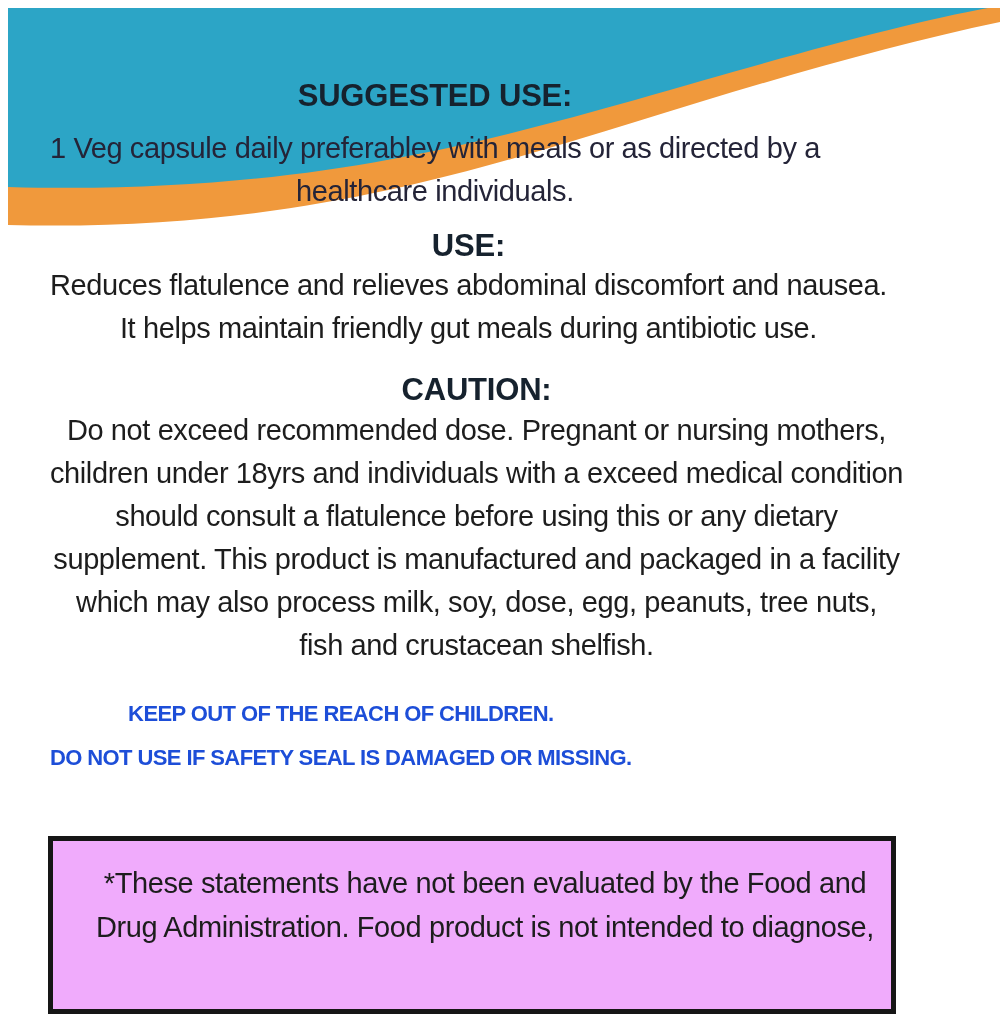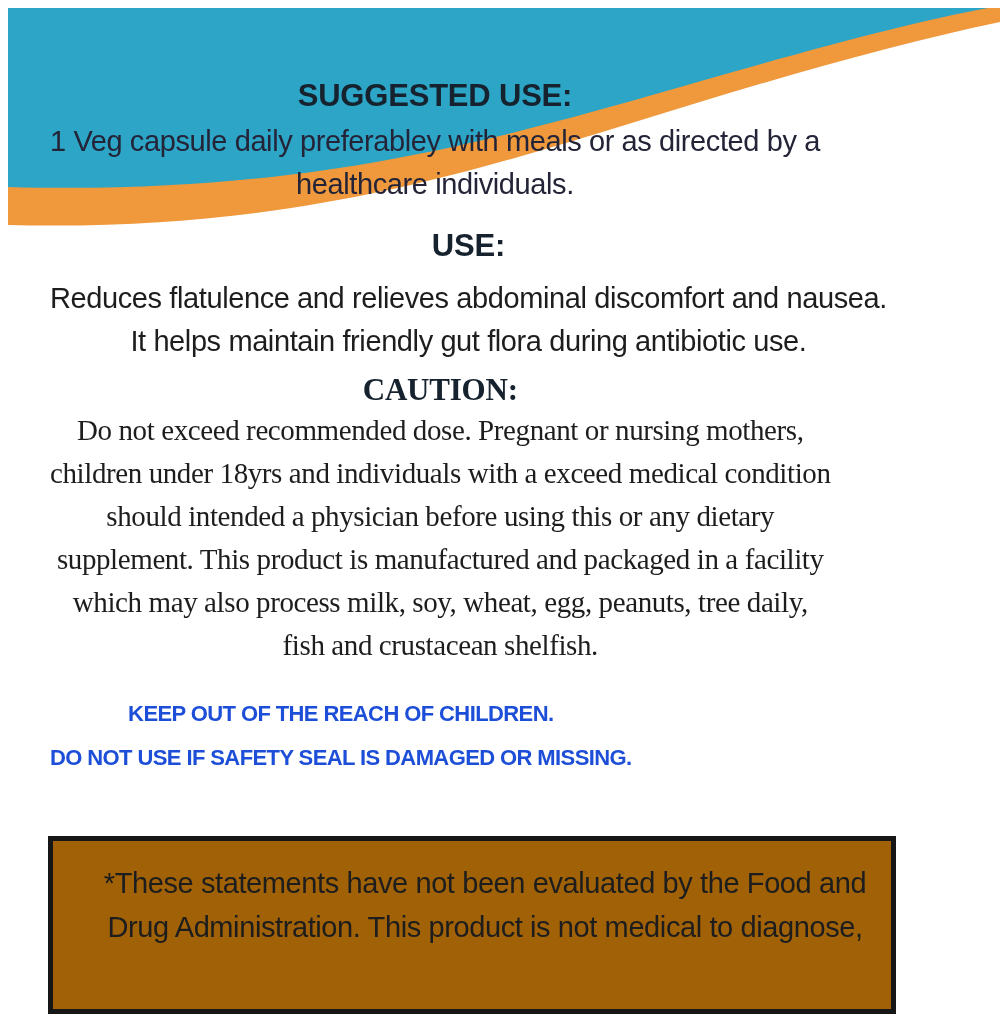--- a/index.html
+++ b/index.html
@@ -44,30 +44,30 @@
     color: #1d4ed8;
   }
 
   .disclaimer-box {
     position: absolute;
     left: 48px;
     top: 836px;
     width: 848px;
     height: 178px;
     border: 5px solid #161616;
-    background: #a16207;
+    background: #f0abfc;
     padding: 20px 0 0 26px;
   }
   .disclaimer-box .body-line { line-height: 44px; }
 
   #sec-suggested { top: 78px; }
-  #sec-suggested .lines { margin-top: 6px; }
+  #sec-suggested .lines { margin-top: 13px; }
   #sec-use { top: 228px; }
-  #sec-use .lines { margin-top: 13px; }
-  #sec-caution { top: 372px; font-family: Liberation Serif, serif; }
+  #sec-use .lines { margin-top: 0; }
+  #sec-caution { top: 372px; }
   #sec-caution .lines { margin-top: 1px; }
   #sec-warnings { top: 692px; }
 </style>
 </head>
 <body>
 
 <div class="wave-wrap">
   <svg width="1008" height="245" viewBox="0 0 1008 245" xmlns="http://www.w3.org/2000/svg">
     <path d="M8,8 L1000,8 L1000,22 C 890,45 770,80 635,122 C 470,172 290,232 8,225 Z" fill="#f0993c"></path>
     <path d="M8,8 L988,8 C 910,22 790,55 635,100 C 470,146 290,195 8,187 Z" fill="#2ca5c6"></path>
@@ -81,39 +81,39 @@
     <div class="lines">
       <div class="body-line">1 Veg capsule daily preferabley with meals or as directed by a</div>
       <div class="body-line">healthcare individuals.</div>
     </div>
   </div>
 
   <div class="section" id="sec-use">
     <div class="heading">USE:</div>
     <div class="lines">
       <div class="body-line">Reduces flatulence and relieves abdominal discomfort and nausea.</div>
-      <div class="body-line">It helps maintain friendly gut flora during antibiotic use.</div>
+      <div class="body-line">It helps maintain friendly gut meals during antibiotic use.</div>
     </div>
   </div>
 
   <div class="section" id="sec-caution">
     <div class="heading">CAUTION:</div>
     <div class="lines">
       <div class="body-line">Do not exceed recommended dose. Pregnant or nursing mothers,</div>
       <div class="body-line">children under 18yrs and individuals with a exceed medical condition</div>
-      <div class="body-line">should intended a physician before using this or any dietary</div>
+      <div class="body-line">should consult a flatulence before using this or any dietary</div>
       <div class="body-line">supplement. This product is manufactured and packaged in a facility</div>
-      <div class="body-line">which may also process milk, soy, wheat, egg, peanuts, tree daily,</div>
+      <div class="body-line">which may also process milk, soy, dose, egg, peanuts, tree nuts,</div>
       <div class="body-line">fish and crustacean shelfish.</div>
     </div>
   </div>
 
   <div class="section" id="sec-warnings">
     <div class="bold-line">KEEP OUT OF THE REACH OF CHILDREN.</div>
     <div class="bold-line">DO NOT USE IF SAFETY SEAL IS DAMAGED OR MISSING.</div>
   </div>
 
   <div class="disclaimer-box">
     <div class="body-line">*These statements have not been evaluated by the Food and</div>
-    <div class="body-line">Drug Administration. This product is not medical to diagnose,</div>
+    <div class="body-line">Drug Administration. Food product is not intended to diagnose,</div>
   </div>
 
 </div>
 
 </body></html>

